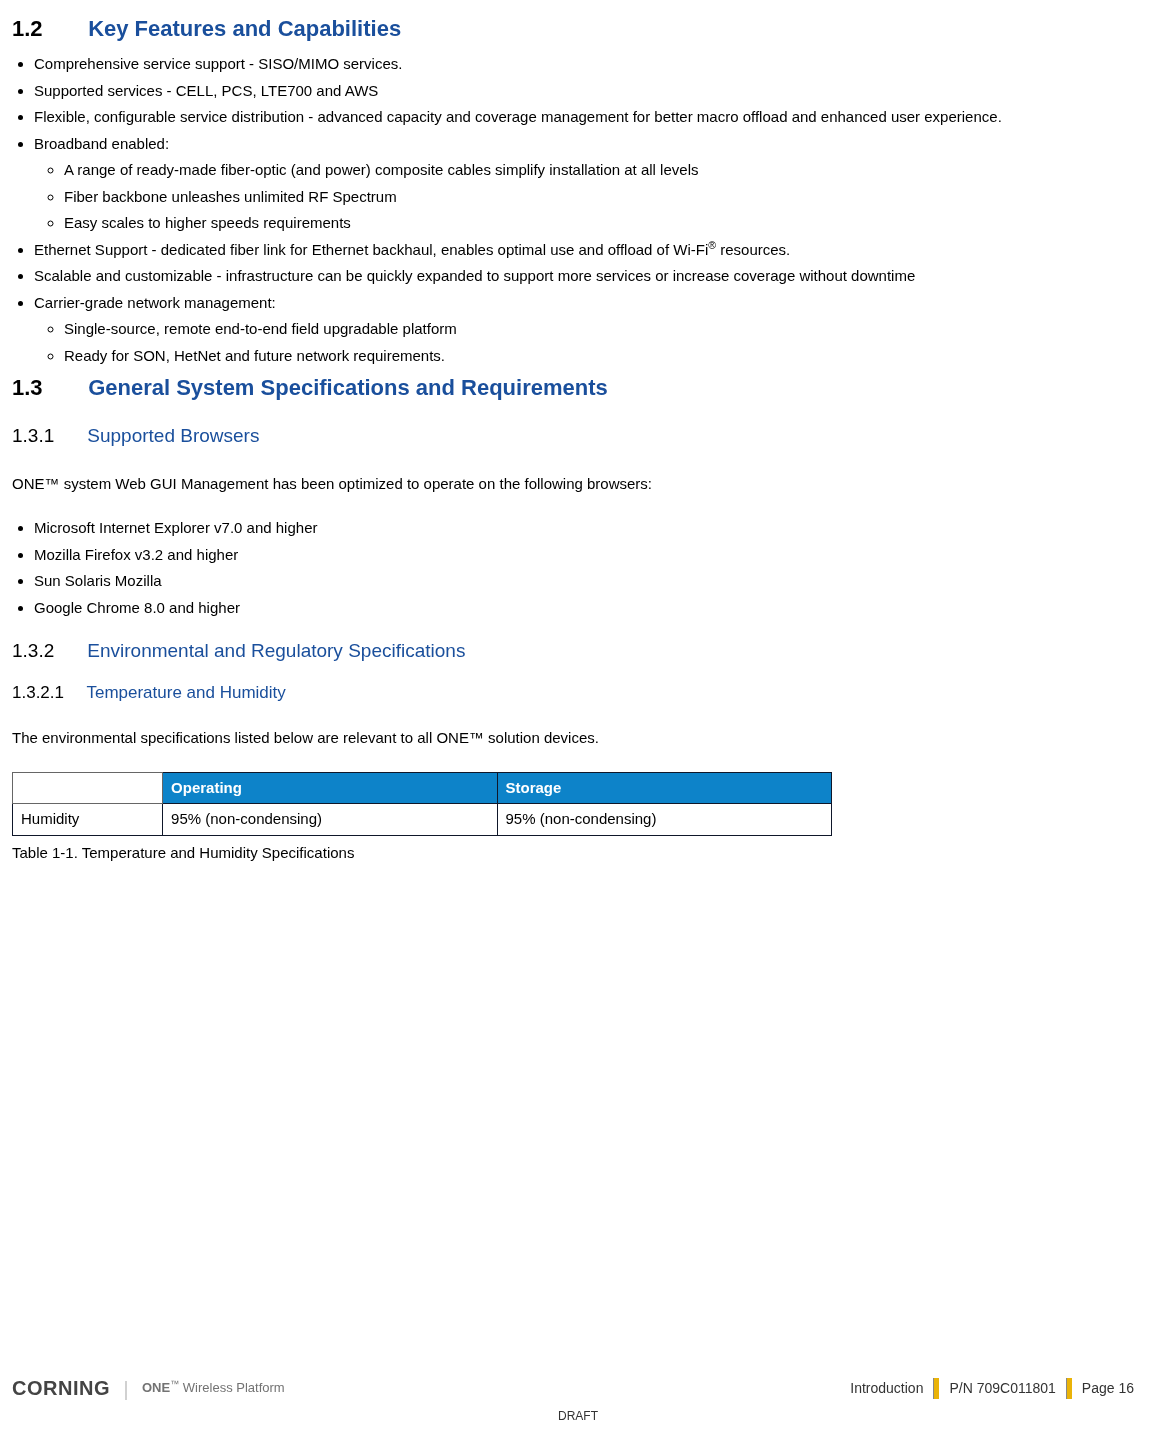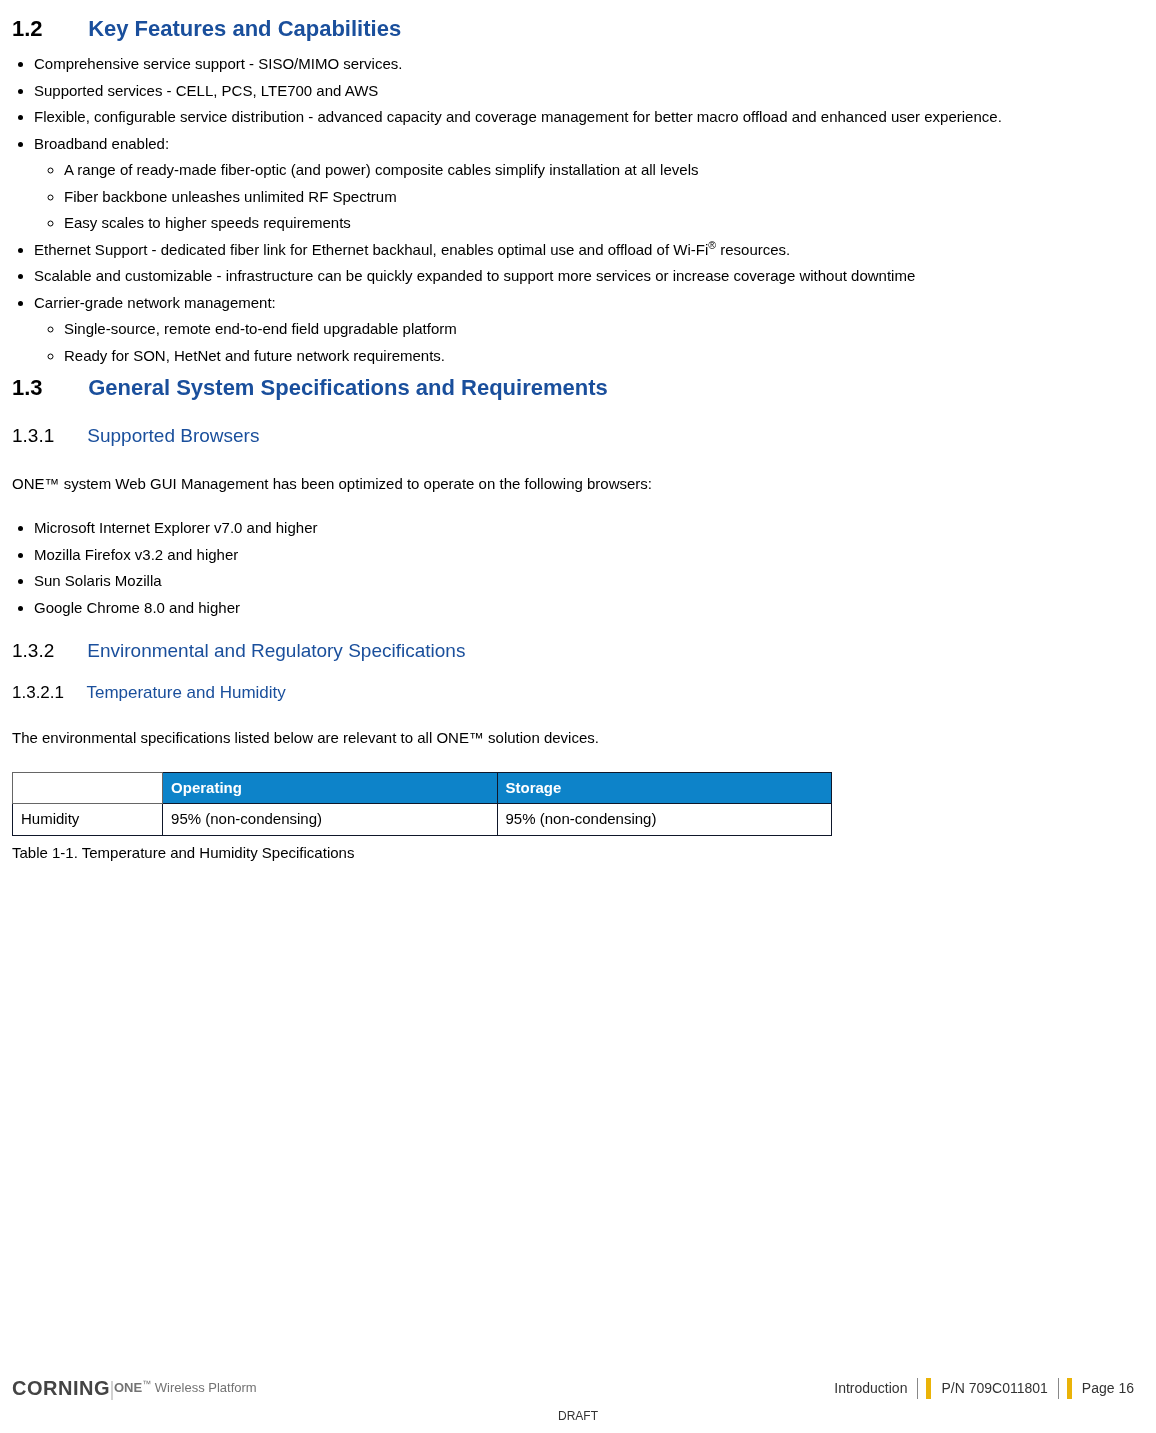--- a/index.html
+++ b/index.html
@@ -67,29 +67,29 @@
   .footer-row {
     display: flex;
     justify-content: space-between;
     align-items: center;
     font-size: 14px;
     padding-top: 6px;
   }
   .footer-left {
     display: flex;
     align-items: center;
-    gap: 0;
+    gap: 14px;
     font-family: Georgia, 'Times New Roman', serif;
     color: #555;
   }
   .footer-divider { color:#aaa; font-size:20px; font-weight:100; }
   .corning { font-weight: bold; font-size: 20px; letter-spacing: 0.5px; color:#444; font-family: Arial, sans-serif;}
   .onewp { font-size: 13px; color:#737373; font-family: Arial, sans-serif; font-weight:300;}
   .onewp-one { font-weight:bold; }
-  .footer-right { display:flex; gap:8px; align-items:center; font-size:14px; color:#333;}
+  .footer-right { display:flex; gap:0; align-items:center; font-size:14px; color:#333;}
   .footer-right .cell { border-left:5px solid #eab308; border-right:1px solid #888; padding:0 10px;}
   .footer-right .cell:first-child { border-left:none; }
   .footer-right .cell:last-child { border-right:none; }
   .draft { text-align:center; font-size:12px; color:#333; margin-top:4px;}
   .li-inline { display:inline; }
 </style>
 </head>
 <body>
 
 <div class="h2">

